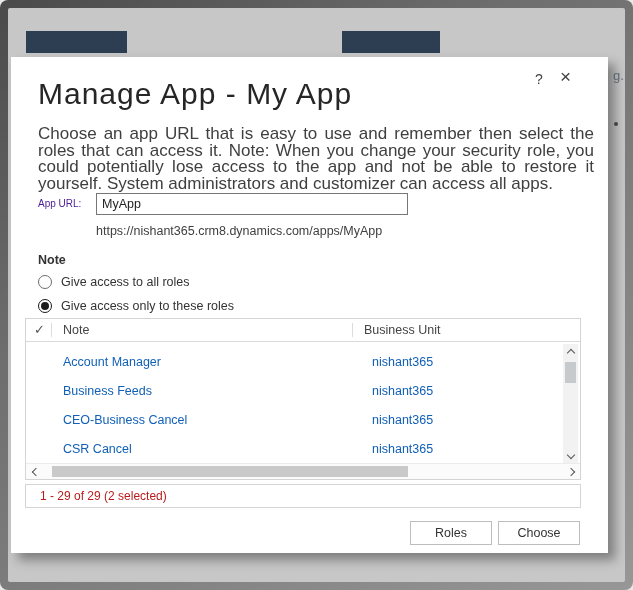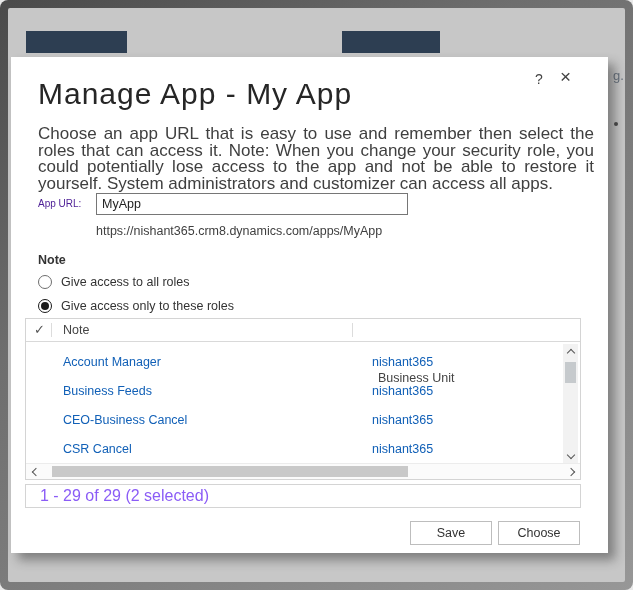--- a/index.html
+++ b/index.html
@@ -75,21 +75,21 @@
     position: absolute; left: 14px; top: 261px; width: 556px; height: 162px;
     border: 1px solid #d4d4d4; background: #fff;
   }
   .grid-header { position: relative; height: 23px; border-bottom: 1px solid #d9d9d9; }
   .check-glyph { position: absolute; left: 8px; top: 3px; font-size: 13px; color: #555; cursor: pointer; }
   .hdr-sep { position: absolute; top: 4px; width: 1px; height: 14px; background: #dcdcdc; }
   .hdr-sep-1 { left: 25px; }
   .hdr-sep-2 { left: 326px; }
   .hdr-label { position: absolute; top: 4px; font-size: 12.5px; color: #444; cursor: pointer; }
   .hdr-name { left: 37px; }
-  .hdr-bu   { left: 352px; margin-top: 48px; }
+  .hdr-bu   { left: 338px; }
 
   .grid-body { position: absolute; left: 0; top: 23px; width: 536px; padding-top: 5px; text-align: center; }
   .grid-row { position: relative; height: 29px; display: flex; align-items: center; cursor: pointer; }
   .cell-name, .cell-bu { font-size: 12.5px; color: #1160b7; }
   .cell-name { position: absolute; left: 37px; }
   .cell-bu   { position: absolute; left: 346px; }
 
   
   .chev { display: inline-block; width: 6px; height: 6px; border-right: 1.5px solid #555; border-bottom: 1.5px solid #555; }
   .chev-up    { transform: rotate(-135deg); margin-top: 3px; }
@@ -110,21 +110,21 @@
     background: #fbfbfb; border-top: 1px solid #ececec;
   }
   .hs-btn { position: absolute; top: 0; width: 16px; height: 15px; display: flex; align-items: center; justify-content: center; cursor: pointer; }
   .hs-btn-left { left: 0; }
   .hs-btn-right { right: 0; }
   .hs-thumb { position: absolute; left: 26px; top: 2px; width: 356px; height: 11px; background: #c9c9c9; cursor: grab; }
 
   .status-box {
     position: absolute; left: 14px; top: 427px; width: 556px; height: 24px;
     border: 1px solid #d4d4d4; background: #fff;
-    font-size: 16px; color: #8b5cf6; line-height: 22px; padding-left: 14px;
+    font-size: 12px; color: #b91c1c; line-height: 22px; padding-left: 14px;
   }
 
   .dlg-btn {
     position: absolute; top: 464px; width: 82px; height: 24px;
     background: #fff; border: 1px solid #bdbdbd;
     font-family: "Liberation Sans", sans-serif; font-size: 12.5px; color: #333;
     cursor: pointer;
   }
   .btn-save { left: 399px; }
   .btn-cancel { left: 487px; }
@@ -207,18 +207,18 @@
             </div>
           <div class="hs-thumb"></div>
           <div class="hs-btn hs-btn-right">
               <span class="chev chev-right"></span>
             </div>
         </div>
       </div>
 
       <div class="status-box">1 - 29 of 29 (2 selected)</div>
 
-      <button class="dlg-btn btn-save">Save</button>
+      <button class="dlg-btn btn-save">Roles</button>
       <button class="dlg-btn btn-cancel">Choose</button>
 
     </div>
   </div>
 </div>
 
 </body></html>

